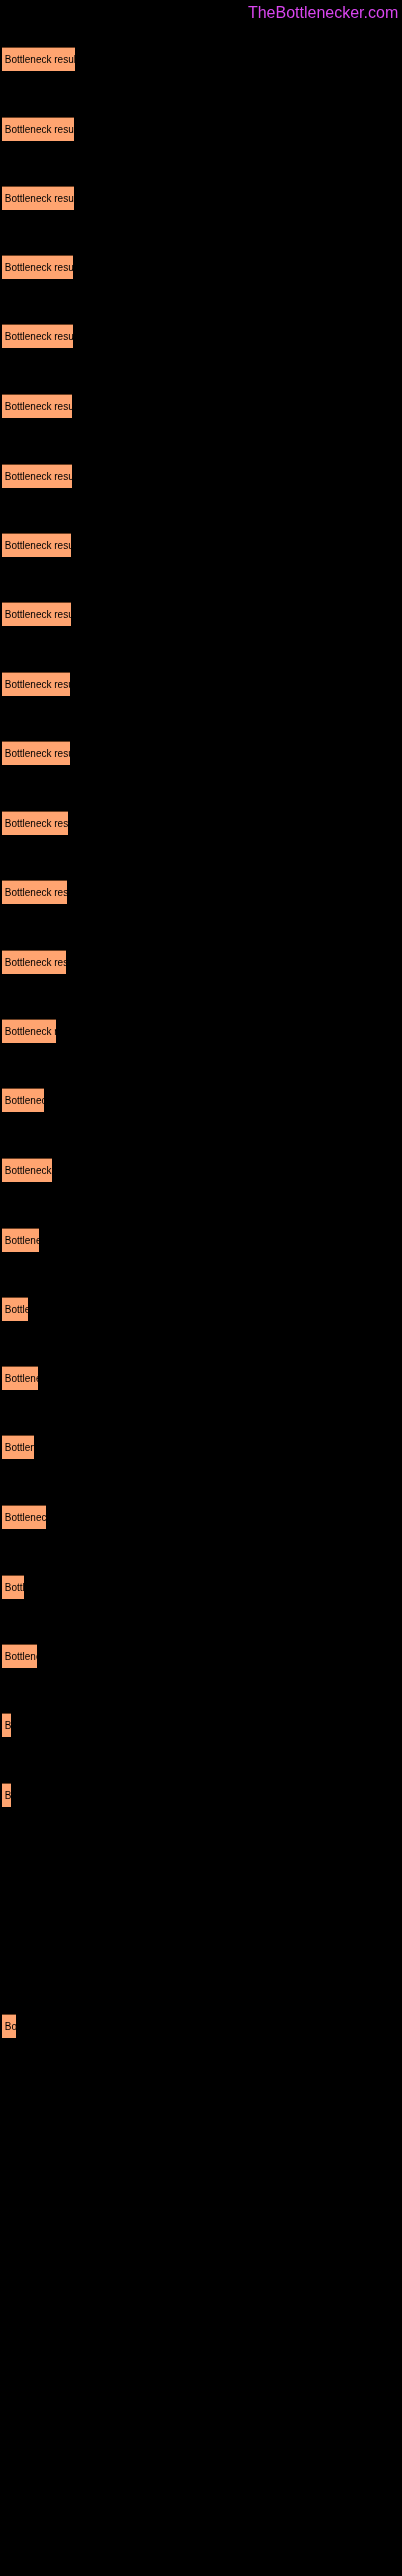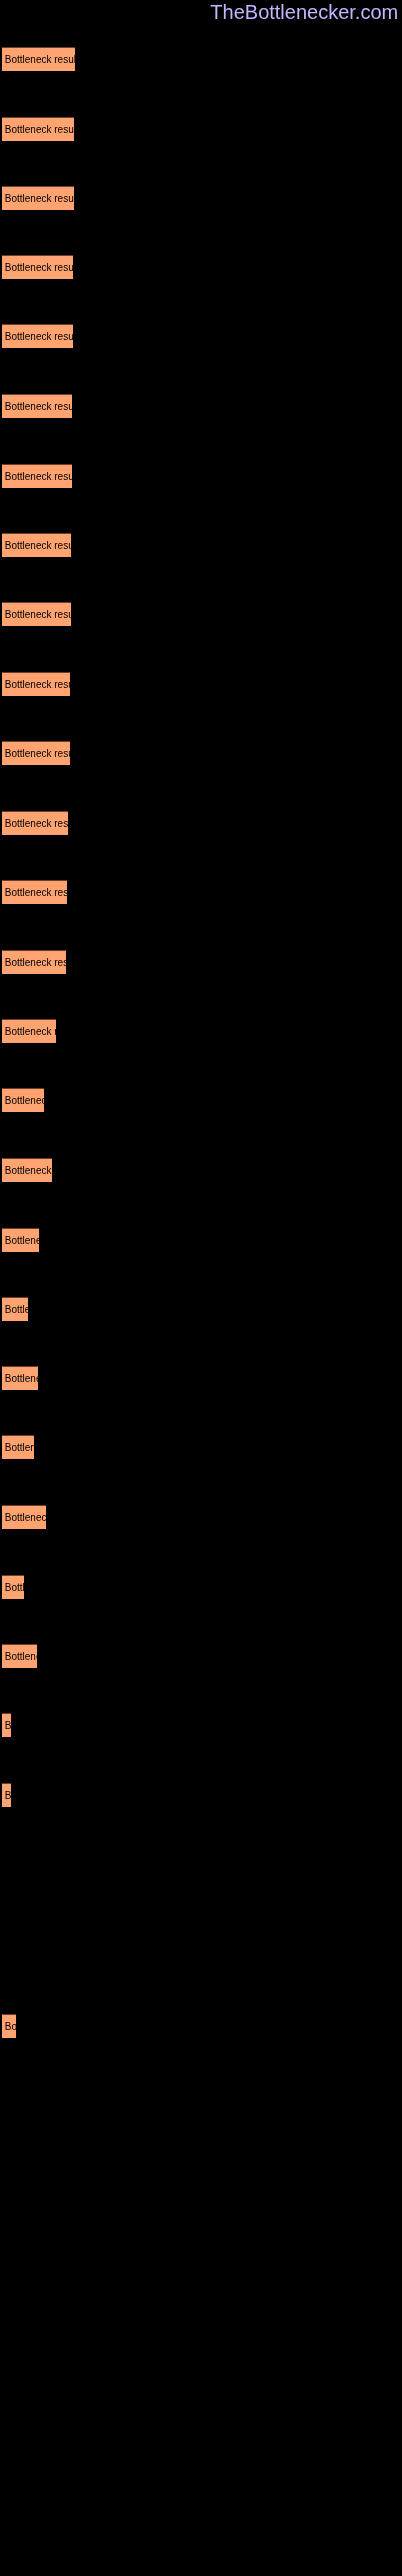--- a/index.html
+++ b/index.html
@@ -20,23 +20,23 @@
     position: relative;
     width: 403px;
     height: 2576px;
     background: #000000;
   }
   #watermark {
     position: absolute;
     right: 4.8px;
     top: 1.6px;
     font-family: "Liberation Sans", sans-serif;
-    font-size: 20px;
+    font-size: 16px;
     line-height: 21px;
-    color: #c4b5fd;
+    color: #d946ef;
     letter-spacing: 0px;
     white-space: nowrap;
     user-select: none;
   }
   #bars {
     position: absolute;
     left: 0;
     top: 0;
     width: 403px;
     height: 2576px;

